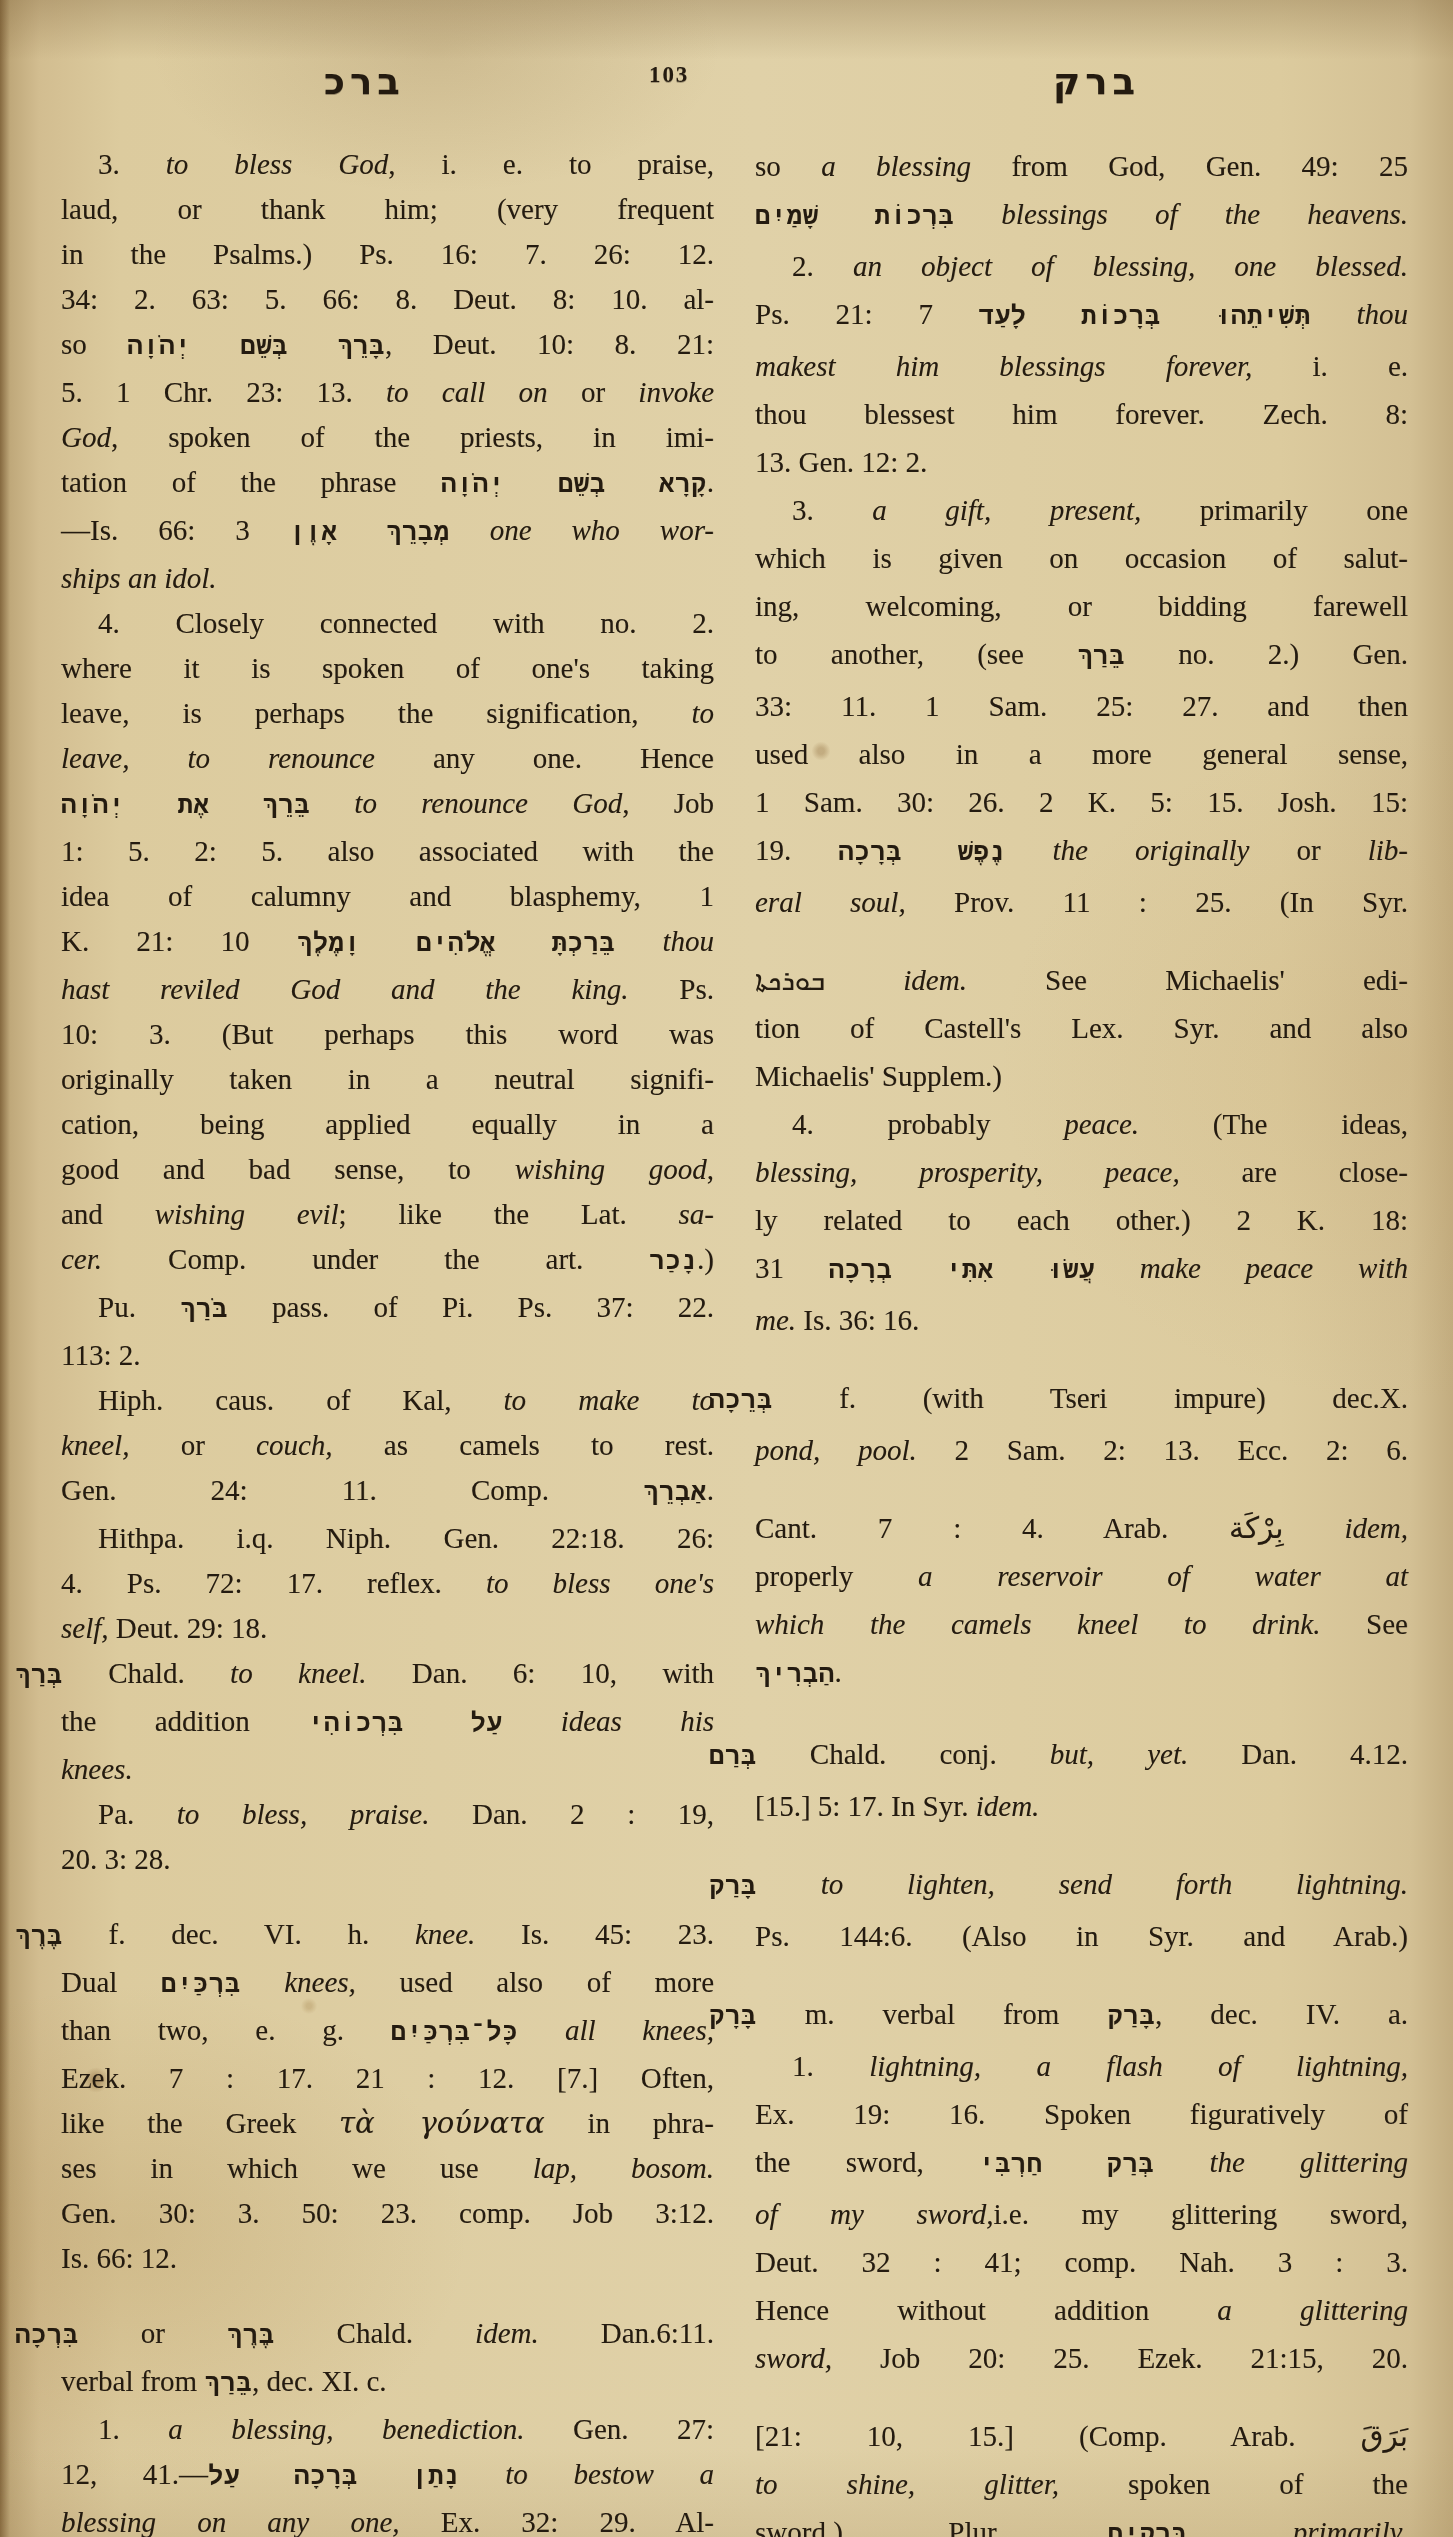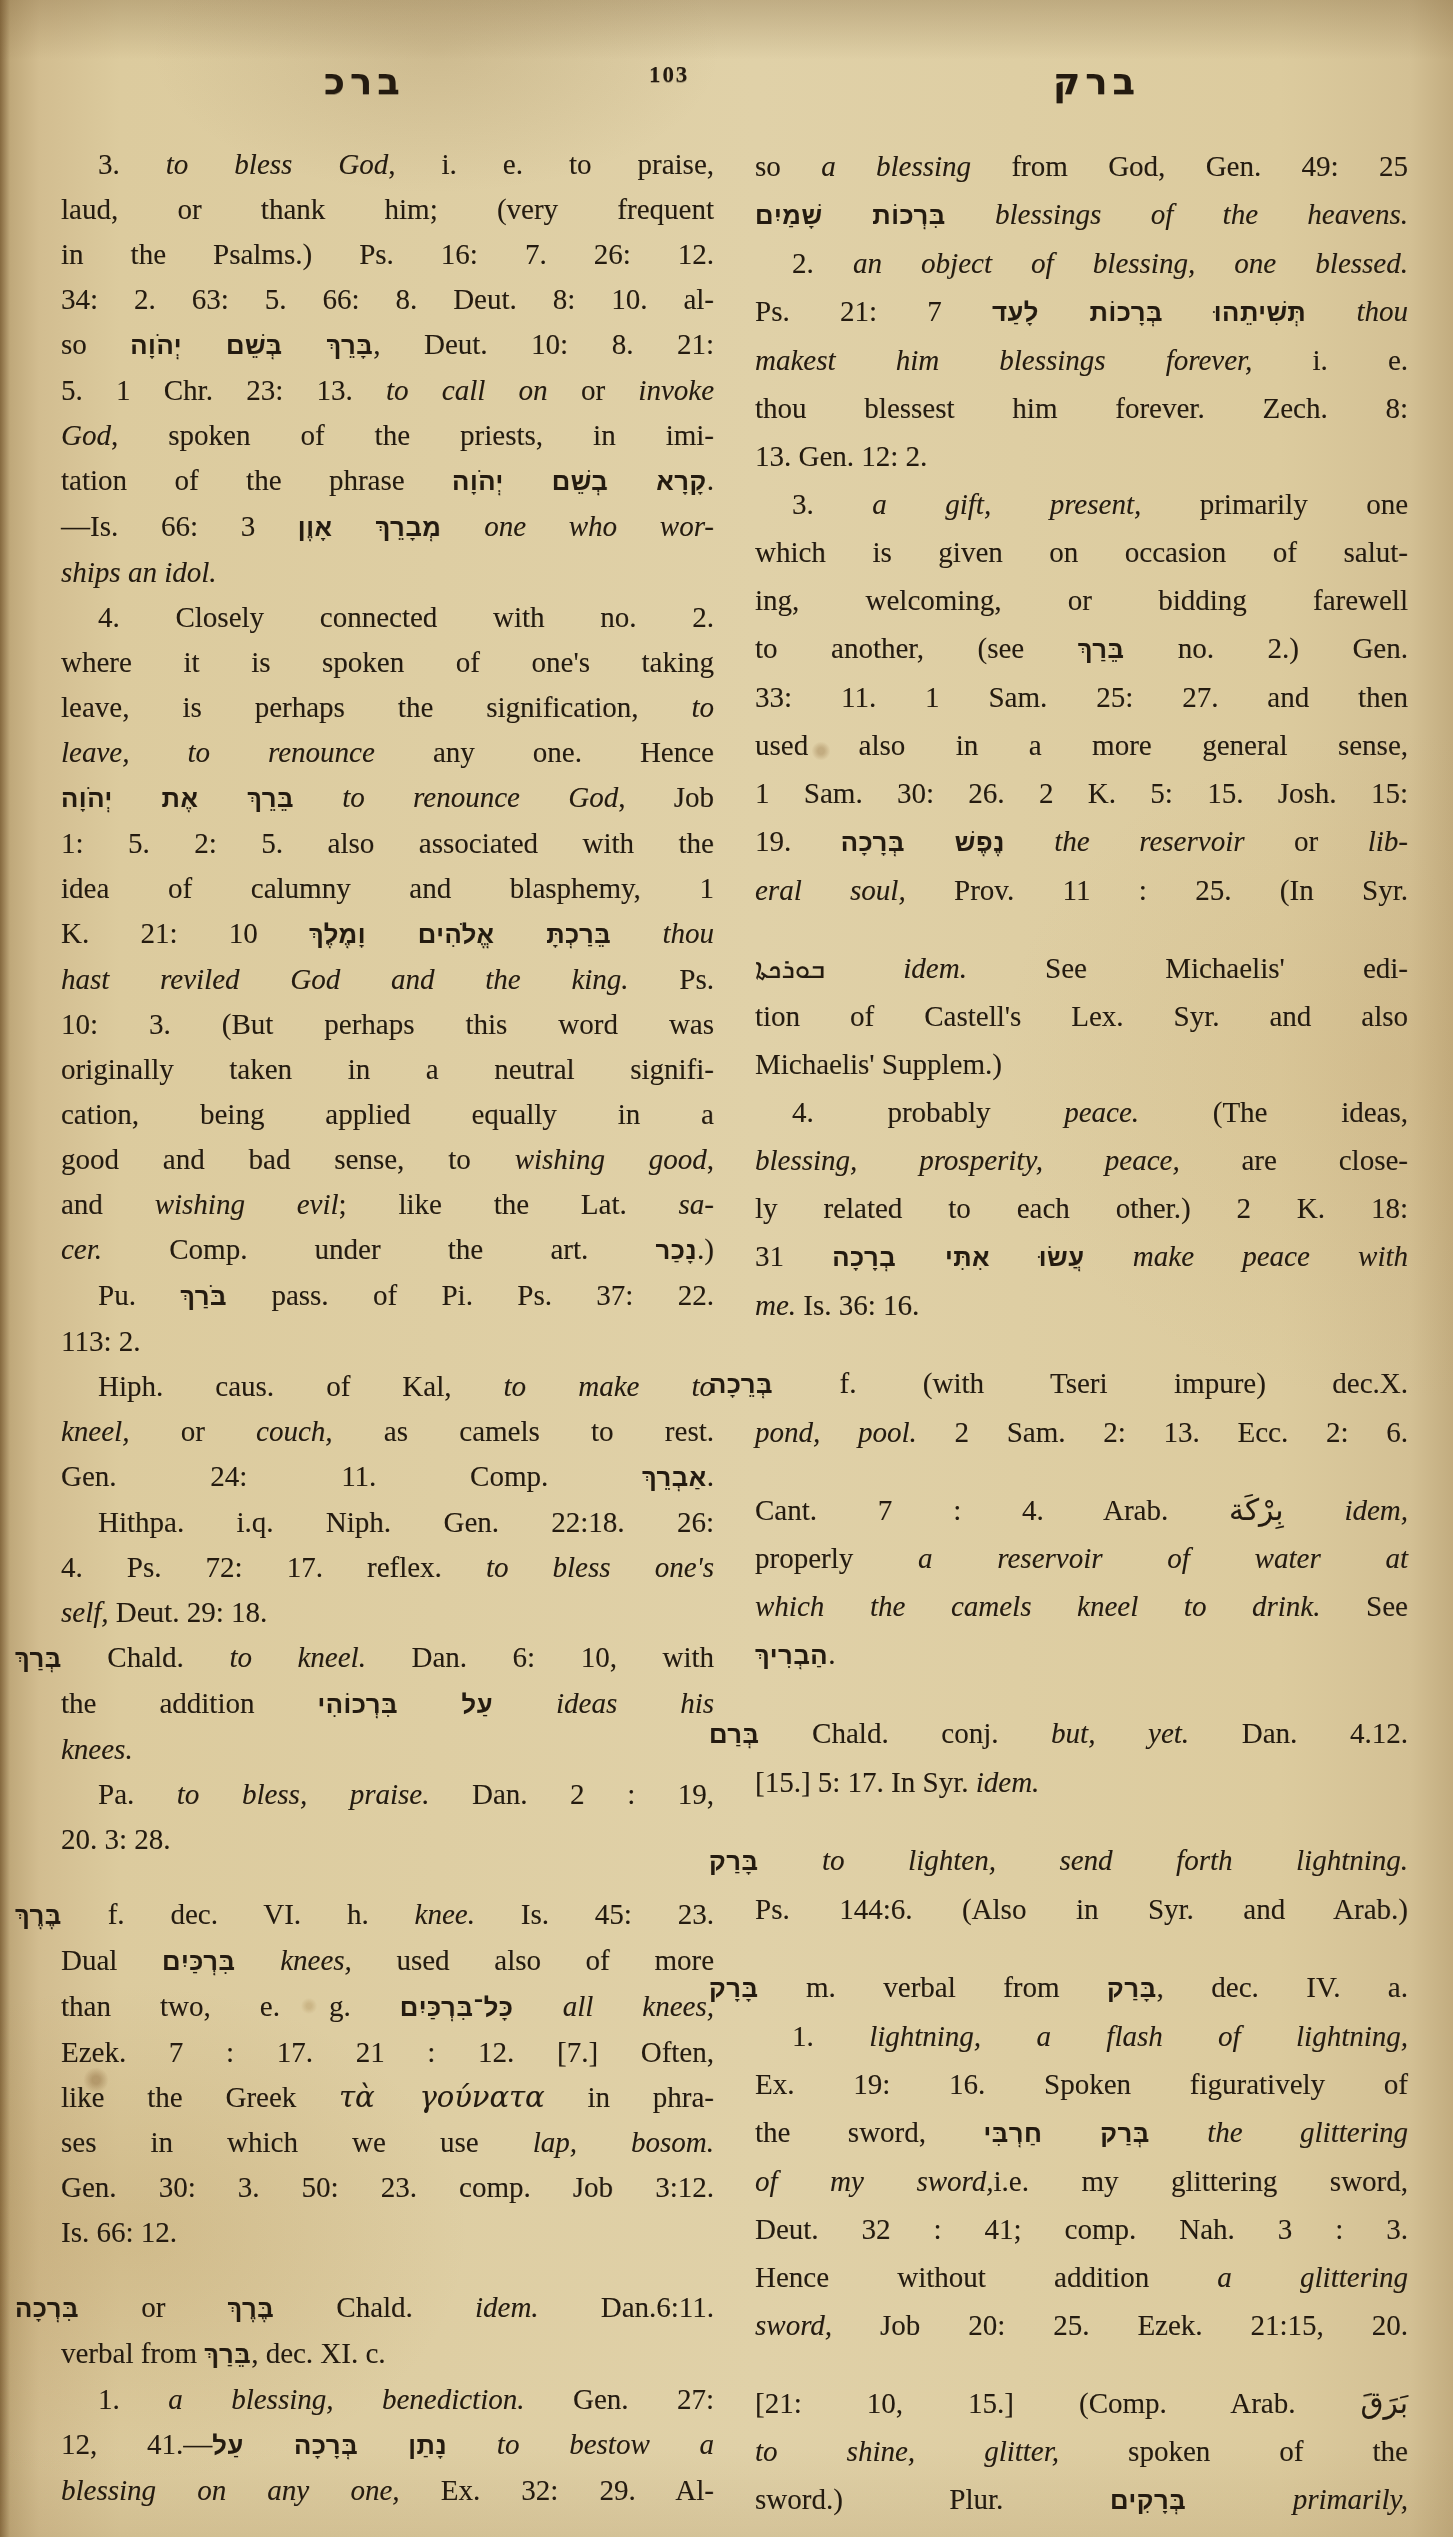--- a/index.html
+++ b/index.html
@@ -41,21 +41,21 @@
   }
   .col-left .line{line-height:45px;}
   .col-right .line{line-height:48px;}
   .line.short{text-align-last:left;}
   .line.first{text-indent:37px;}
   .line.out{text-indent:-46px;}
   .line.gap{margin-top:30px;}
   .s-i{font-style:italic;}
   .s-gr{font-style:italic;font-family:"DejaVu Serif",serif;}
   .s-he{
-    font-family:Liberation Sans, sans-serif;font-weight:700;font-size:.88em;
+    font-family:Liberation Mono, monospace;font-weight:700;font-size:.88em;
     direction:rtl;unicode-bidi:isolate;letter-spacing:0.6px;
   }
   .s-ar{font-family:"DejaVu Sans",sans-serif;font-size:1.02em;direction:rtl;unicode-bidi:isolate;}
   .s-sy{font-family:"DejaVu Sans",sans-serif;font-size:.95em;direction:rtl;unicode-bidi:isolate;}
 </style>
 </head>
 <body>
 
 <div class="page">
   <div class="running-head">
@@ -126,21 +126,21 @@
       <div class="line"><span class="s-i">makest him blessings forever,</span><span class="s-r"> i. e.</span></div>
       <div class="line"><span class="s-r">thou blessest him forever. Zech. 8:</span></div>
       <div class="line short"><span class="s-r">13. Gen. 12: 2.</span></div>
       <div class="line first"><span class="s-r">3. </span><span class="s-i">a gift, present,</span><span class="s-r"> primarily one</span></div>
       <div class="line"><span class="s-r">which is given on occasion of salut-</span></div>
       <div class="line"><span class="s-r">ing, welcoming, or bidding farewell</span></div>
       <div class="line"><span class="s-r">to another, (see </span><span class="s-he">בֵּרַךְ</span><span class="s-r"> no. 2.) Gen.</span></div>
       <div class="line"><span class="s-r">33: 11. 1 Sam. 25: 27. and then</span></div>
       <div class="line"><span class="s-r">used also in a more general sense,</span></div>
       <div class="line"><span class="s-r">1 Sam. 30: 26. 2 K. 5: 15. Josh. 15:</span></div>
-      <div class="line"><span class="s-r">19. </span><span class="s-he">נֶפֶשׁ בְּרָכָה</span><span class="s-r"> </span><span class="s-i">the reservoir</span><span class="s-r"> or </span><span class="s-i">lib-</span></div>
+      <div class="line"><span class="s-r">19. </span><span class="s-he">נֶפֶשׁ בְּרָכָה</span><span class="s-r"> </span><span class="s-i">the originally</span><span class="s-r"> or </span><span class="s-i">lib-</span></div>
       <div class="line"><span class="s-i">eral soul,</span><span class="s-r"> Prov. 11 : 25. (In Syr.</span></div>
       <div class="line gap"><span class="s-sy">ܒܘܪܟܬܐ</span><span class="s-r"> </span><span class="s-i">idem.</span><span class="s-r"> See Michaelis' edi-</span></div>
       <div class="line"><span class="s-r">tion of Castell's Lex. Syr. and also</span></div>
       <div class="line short"><span class="s-r">Michaelis' Supplem.)</span></div>
       <div class="line first"><span class="s-r">4. probably </span><span class="s-i">peace.</span><span class="s-r"> (The ideas,</span></div>
       <div class="line"><span class="s-i">blessing, prosperity, peace,</span><span class="s-r"> are close-</span></div>
       <div class="line"><span class="s-r">ly related to each other.) 2 K. 18:</span></div>
       <div class="line"><span class="s-r">31 </span><span class="s-he">עֲשׂוּ אִתִּי בְרָכָה</span><span class="s-r"> </span><span class="s-i">make peace with</span></div>
       <div class="line short"><span class="s-i">me.</span><span class="s-r"> Is. 36: 16.</span></div>
       <div class="line out gap"><span class="s-he">בְּרֵכָה</span><span class="s-r"> f. (with Tseri impure) dec.X.</span></div>

